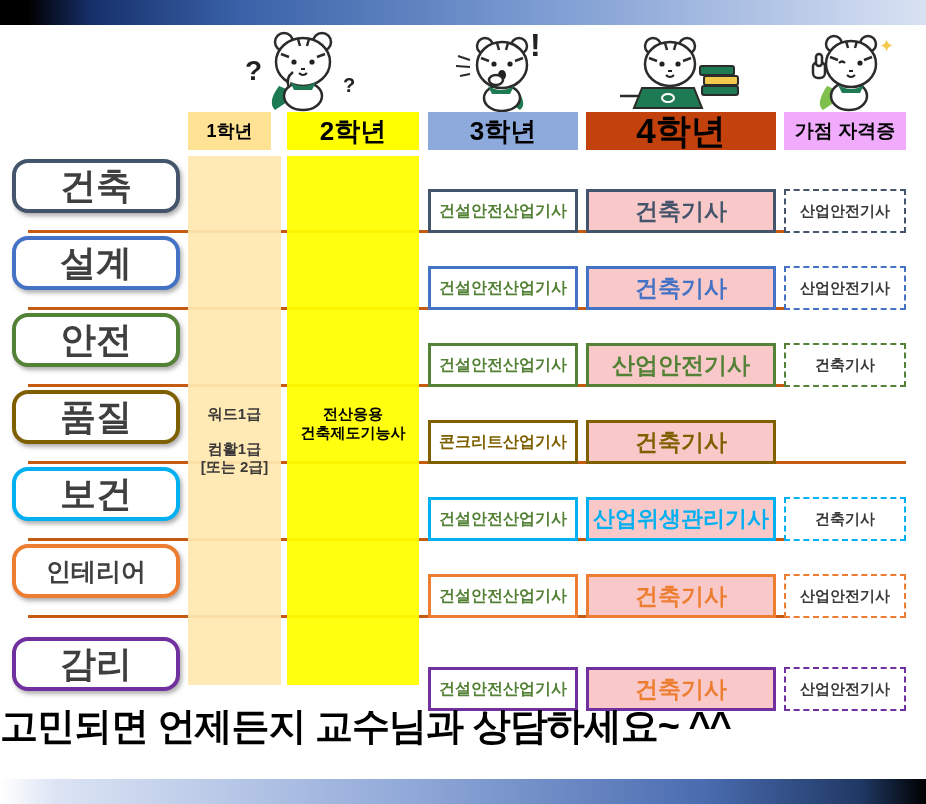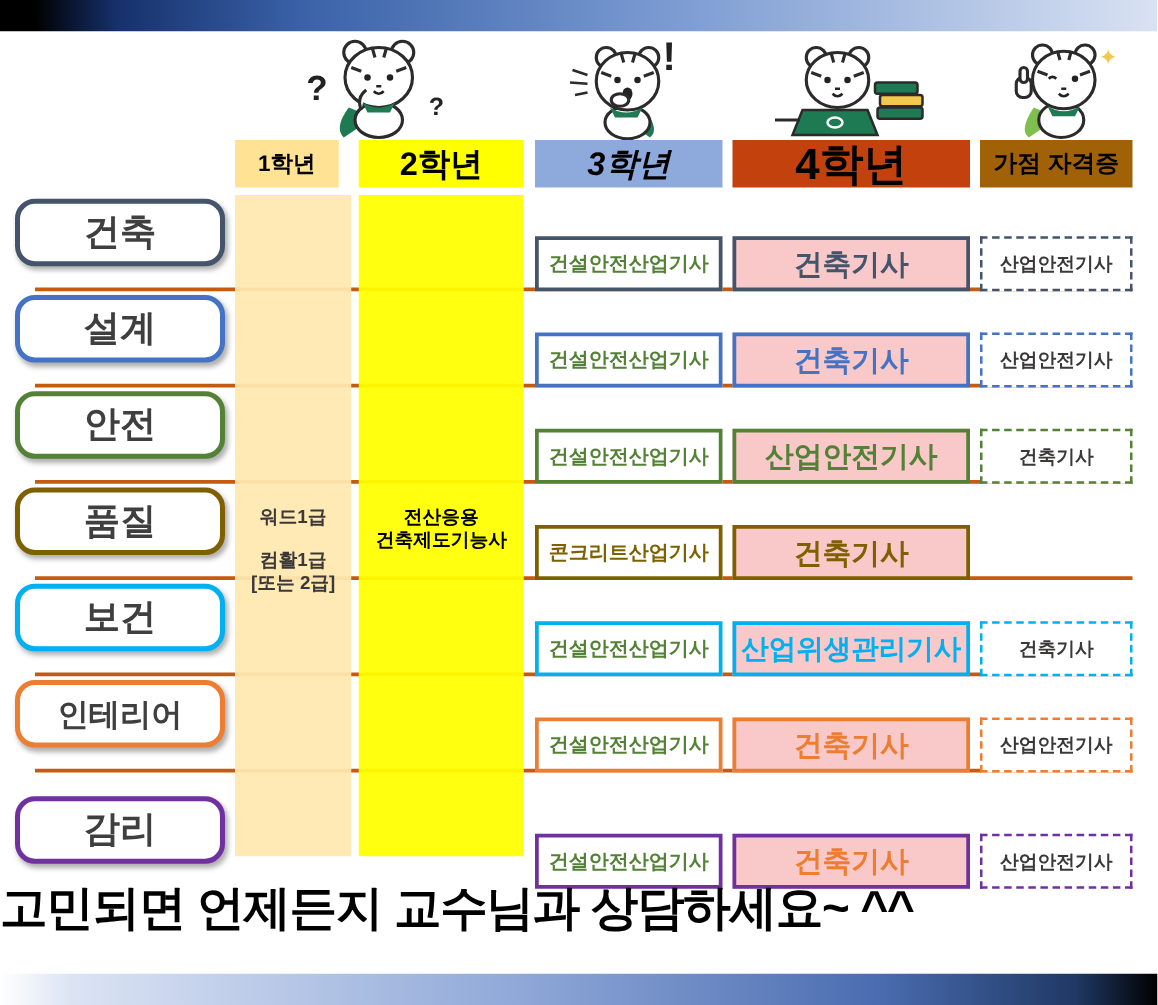--- a/index.html
+++ b/index.html
@@ -40,21 +40,21 @@
   .grade1-text .gap { height:17px; }
   .grade2-text { position:absolute; left:287px; top:404px; width:132px; z-index:3;
     text-align:center; font-weight:bold; font-size:15px; color:#000; line-height:19px; }
 
   
   .row { position:absolute; left:0; width:926px; height:77px; }
   .rowlabel { position:absolute; left:12px; top:1px; width:168px; height:54px; z-index:3;
     background:#fff; border:4px solid var(--row,#444); border-radius:16px;
     box-shadow:2px 3px 4px rgba(110,110,110,0.55);
     display:flex; align-items:center; justify-content:center;
-    font-weight:bold; font-size:29px; color:#3f3f3f; }
+    font-weight:bold; font-size:36px; color:#3f3f3f; }
   .cert { position:absolute; top:7px; height:44px; z-index:3; background:#fff;
     display:flex; align-items:center; justify-content:center; font-weight:bold;margin-top:24px; }
   .g3 { left:428px; width:150px; border:3px solid var(--row,#444);
     color:var(--g3c,#538135); font-size:16px; }
   .g4 { left:586px; width:190px; border:3px solid var(--row,#444);
     background:var(--g4bg,#F9C9C9); color:var(--g4c,#333); font-size:23px; }
   .g5 { left:784px; width:122px; border:2px dashed var(--row,#444);
     color:#3b3838; font-size:15px; }
   .divider { position:absolute; left:28px; top:72px; width:878px; height:3px;
     background:#C55A11; z-index:1; }
@@ -137,23 +137,23 @@
       <path d="M37 29 l8 3 M79 29 l-8 3 M53 13 l2 7 M64 13 l-2 7" stroke="#2b2b2b" stroke-width="2.5" fill="none"></path>
       <path d="M46 35 q3 -3 6 0" stroke="#222" stroke-width="2.2" fill="none"></path>
       <circle cx="67" cy="35" r="2.6" fill="#222"></circle>
       <path d="M56 43 h4 M54 47 q4 4 8 0" stroke="#222" stroke-width="2" fill="none"></path>
       <path d="M45 57 q13 8 26 0 l-4 8 h-18 Z" fill="#1E7A52"></path>
     </svg>
   </div>
 
   <div class="hcell hc1" style="background: rgb(255, 226, 148);">1학년</div>
   <div class="hcell hc2" style="background: rgb(255, 255, 0);">2학년</div>
-  <div class="hcell hc3" style="background: rgb(142, 169, 219); font-style: italic;">3학년</div>
+  <div class="hcell hc3" style="background: rgb(142, 169, 219);">3학년</div>
   <div class="hcell hc4" style="background: #c2410c;">4학년</div>
-  <div class="hcell hc5" style="background: #a16207;">가점 자격증</div>
+  <div class="hcell hc5" style="background: #f0abfc;">가점 자격증</div>
 
   <div class="band band1"></div>
   <div class="band band2"></div>
 
   <div class="grade1-text">
     <div>워드1급</div>
     <div class="gap"></div>
     <div>컴활1급</div>
     <div>[또는 2급]</div>
   </div>

